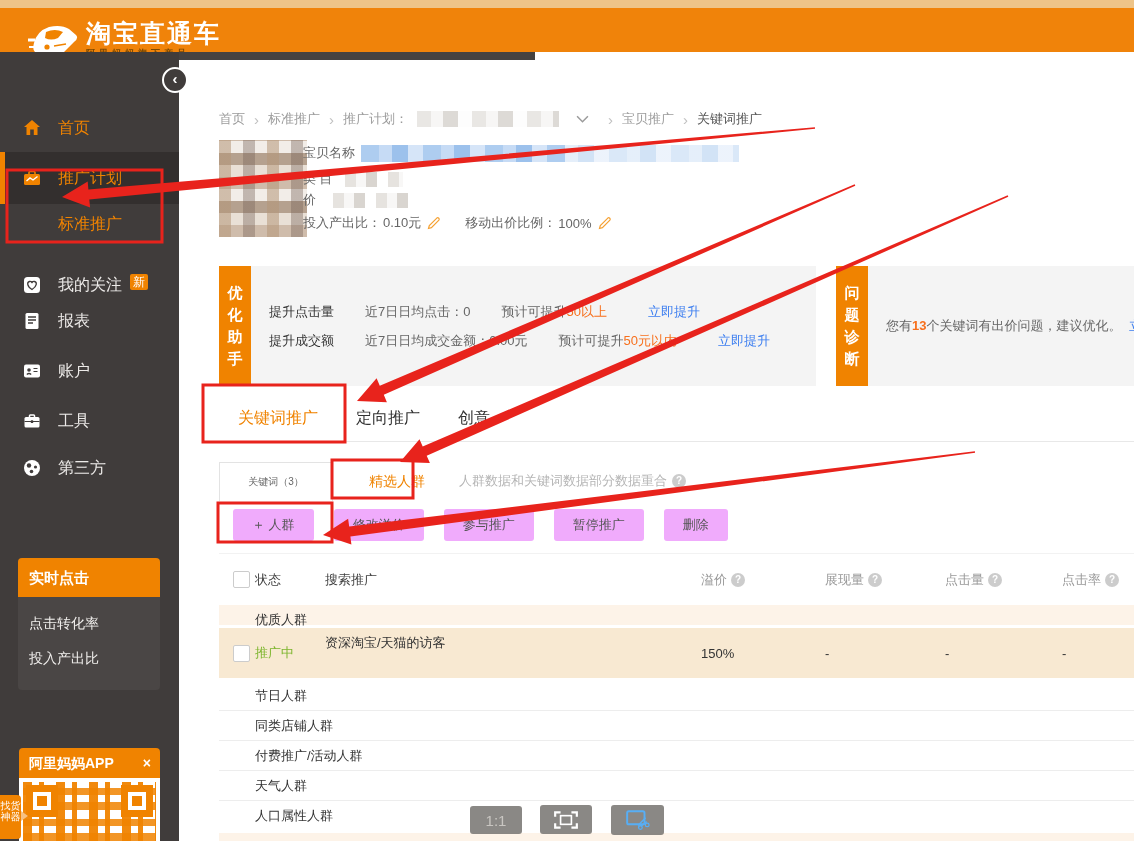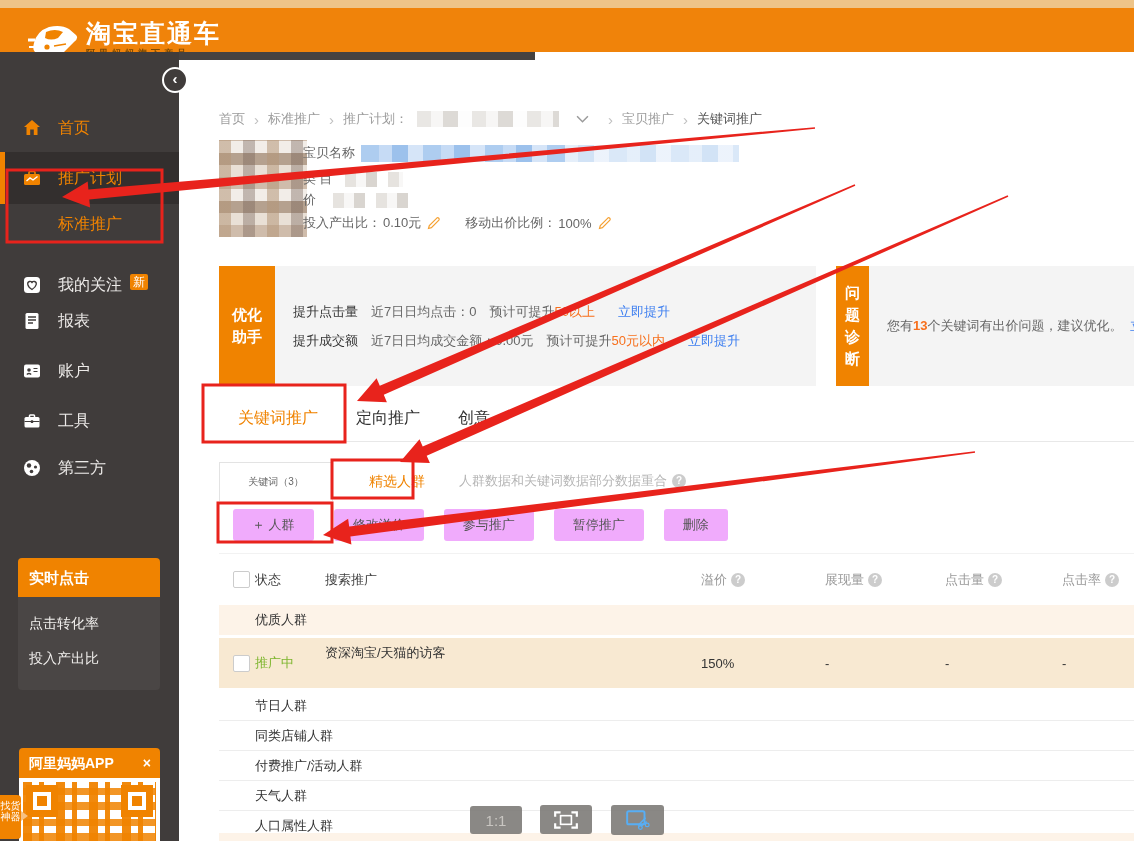--- a/index.html
+++ b/index.html
@@ -63,25 +63,25 @@
   .mosaic-blue{width:378px;height:17px;margin-left:6px;background:
      repeating-linear-gradient(90deg,#aecdf0 0 18px,#c6dbf5 18px 31px,#9cc1ec 31px 47px,#d6e5f8 47px 62px);}
   .mosaic-blue::after{content:"";display:block;width:100%;height:100%;
      background:linear-gradient(90deg,rgba(255,255,255,0) 54%,rgba(255,255,255,.55) 54%);}
   .mosaic-gray{height:15px;background:
      repeating-linear-gradient(90deg,#e6e3df 0 11px,#f8f7f6 11px 21px,#d9d5d0 21px 32px,#ffffff 32px 43px);}
   .pencil{margin:0 4px;cursor:pointer;}
 
   
   .banner{position:absolute;top:266px;height:120px;background:#f4f4f4;display:flex;}
-  .banner-label{width:56px;background:#f08300;color:#fff;font-size:15px;font-weight:bold;
+  .banner-label{width:32px;background:#f08300;color:#fff;font-size:15px;font-weight:bold;
      display:flex;align-items:center;justify-content:center;text-align:center;
      padding:0 9px;box-sizing:border-box;line-height:22px;}
   .banner-body{flex:1;display:flex;flex-direction:column;justify-content:center;gap:11px;padding-left:18px;}
-  .b-row{display:flex;align-items:center;gap:13px;white-space:nowrap;}
+  .b-row{display:flex;align-items:center;gap:31px;white-space:nowrap;}
   .b-title{color:#333;}
   .hl-orange{color:#f7701d;}
   .link-blue{color:#3c7ef0;cursor:pointer;}
   .diag-row{white-space:nowrap;color:#666;}
 
   
   .tabs{position:absolute;left:219px;top:396px;width:915px;height:45px;border-bottom:1px solid #e8e8e8;
      display:flex;align-items:center;gap:38px;}
   .tab{font-size:16px;color:#333;cursor:pointer;}
   .tab.active{color:#f08300;margin-left:19px;}
@@ -99,21 +99,21 @@
   .tbtn{height:32px;line-height:32px;padding:0 19px;background:#f0abfc;border-radius:3px;color:#555;
      font-size:13px;cursor:pointer;white-space:nowrap;}
 
   
   .tbl{position:absolute;left:219px;top:553px;width:915px;}
   .trow{display:grid;grid-template-columns:36px 70px 376px 124px 120px 117px 72px;align-items:center;}
   .thead{height:51px;border-top:1px solid #f2f2f2;}
   .thead .hmetric{color:#999;display:flex;align-items:center;gap:4px;}
   .thead .hmain{color:#404040;}
   .cbox{width:15px;height:15px;border:1px solid #ccc;border-radius:2px;background:#fff;margin-left:14px;cursor:pointer;}
-  .group-row{height:30px;line-height:30px;color:#333;}
+  .group-row{height:20px;line-height:30px;color:#333;}
   .group-row .glabel{grid-column:2 / 8;}
   .g1{background:#fdf3e8;}
   .gwhite{border-bottom:1px solid #ededed;background:#fff;height:29px;line-height:29px;}
   .data-row{height:50px;background:#f8e9d2;border-top:3px solid #fff;border-bottom:3px solid #fff;}
   .st-green{color:#7cb52c;}
   .dcell{color:#333;}
   .footstrip{position:absolute;left:219px;top:833px;width:915px;height:8px;background:#fdf3e8;}
 
   
   .vbtn{position:absolute;border-radius:3px;background:rgba(122,119,116,.88);display:flex;

